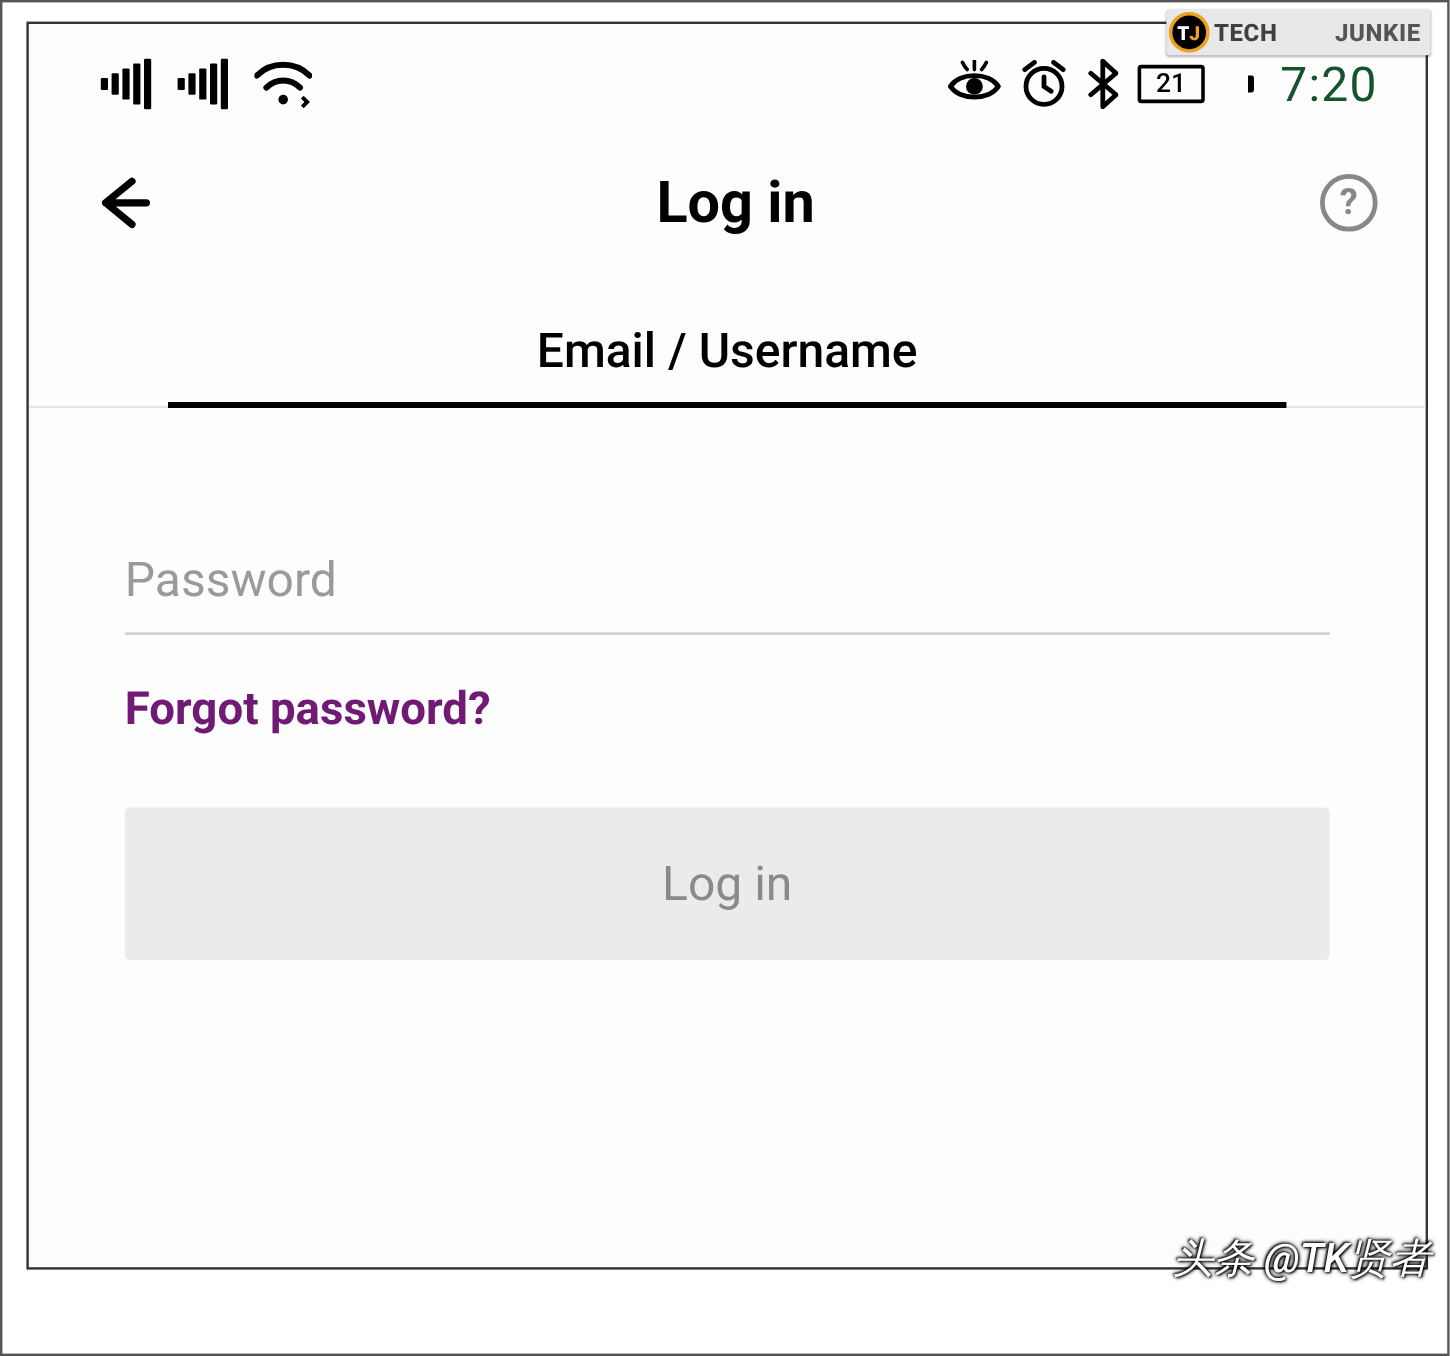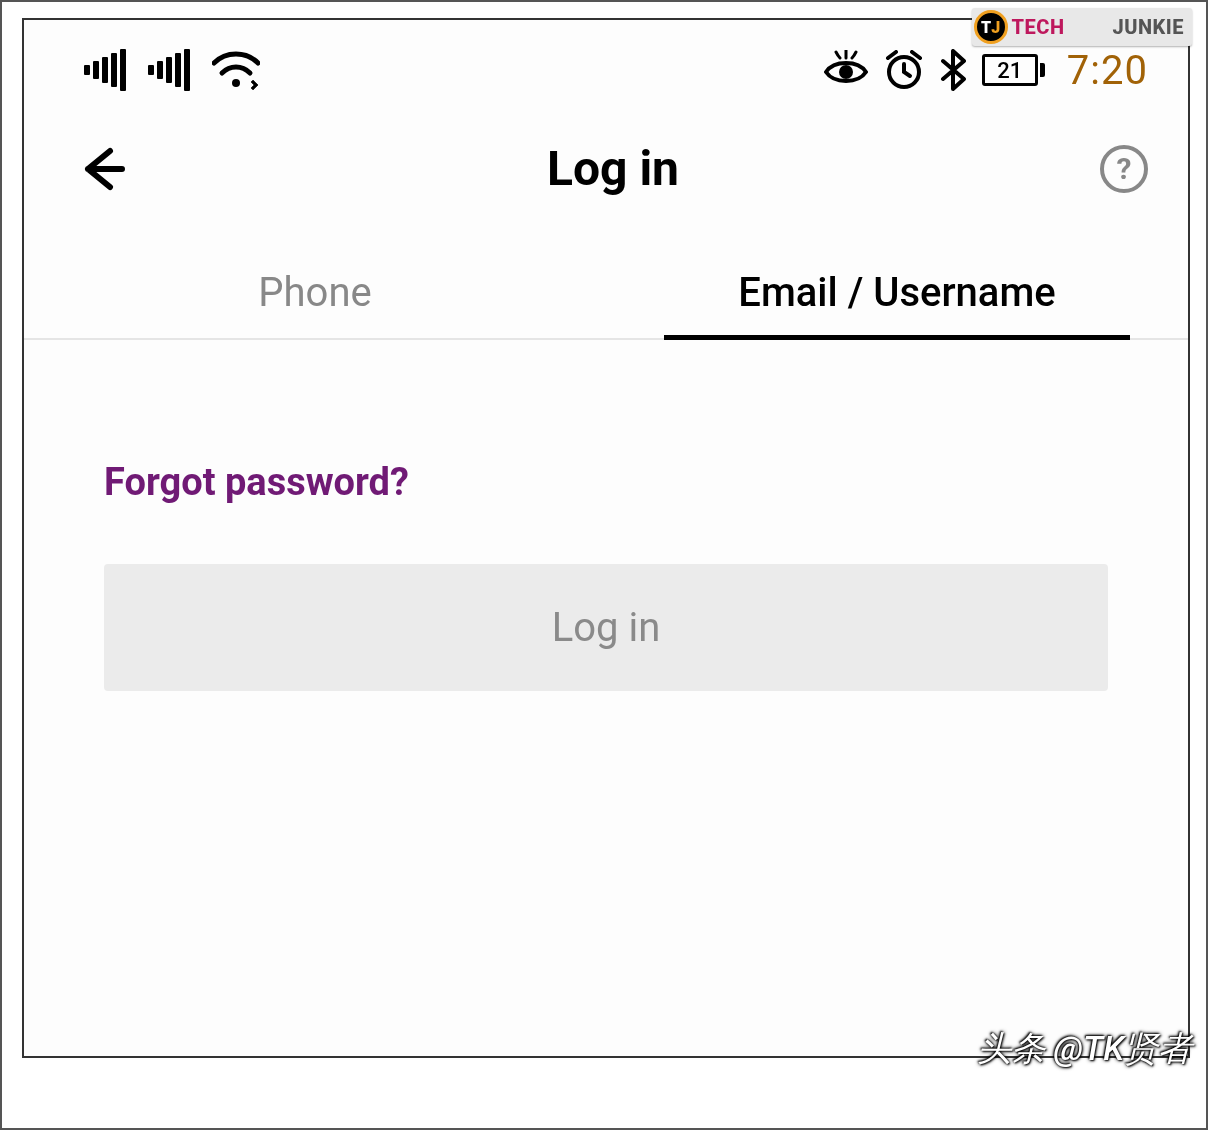--- a/index.html
+++ b/index.html
@@ -51,20 +51,21 @@
     .signal-bars span {
       width: 6px;
       background: #000;
       border-radius: 1px;
     }
     .wifi-icon svg { display: block; }
     .status-icon { display: flex; align-items: center; }
     .battery-box {
       display: flex;
       align-items: center;
+      gap: 34px;
     }
     .battery-rect {
       border: 3px solid #000;
       width: 56px;
       height: 32px;
       display: flex;
       align-items: center;
       justify-content: center;
       font-size: 22px;
       font-weight: 500;
@@ -74,21 +75,21 @@
       width: 5px;
       height: 14px;
       background: #000;
       margin-left: 2px;
       border-radius: 0 2px 2px 0;
     }
     .clock {
       font-size: 40px;
       font-weight: 400;
       margin-left: 6px;
-      color: #a16207;
+      color: #14532d;
       letter-spacing: 1px;
     }
     
     .nav-header {
       display: flex;
       align-items: center;
       justify-content: space-between;
       padding: 30px 40px 10px 50px;
     }
     .back-arrow svg { display:block; }
@@ -194,21 +195,21 @@
       align-items: center;
       justify-content: center;
       font-size: 16px;
       font-weight: 900;
       border: 3px solid #f0a020;
       margin-right: 4px;
     }
     .tj-logo .t { color:#fff; }
     .tj-logo .j { color:#f0a020; }
     .tj-text { font-size: 20px; font-weight: 800; letter-spacing: 0.5px; }
-    .tj-text .tech { color: #be185d; }
+    .tj-text .tech { color: #404040; }
     .tj-text .junkie { color: #555; padding-left: 48px; }
     .watermark {
       position: absolute;
       bottom: 56px;
       right: 14px;
       font-size: 34px;
       color: #fff;
       text-shadow: 0 0 4px #000, 1px 1px 2px #000, -1px -1px 2px #000;
       font-weight: 500;
       z-index: 10;
@@ -290,29 +291,29 @@
         <path d="M36 8 L14 26 L36 44 M14 26 L48 26" stroke="#000" stroke-width="6" fill="none" stroke-linecap="round" stroke-linejoin="round"></path>
       </svg>
     </div>
     <div class="page-title">Log in</div>
     <div class="help-circle">
       <span>?</span>
     </div>
   </div>
 
   <div class="tabs">
-    <div class="tab">
-      <span>Phone</span>
-    </div>
     <div class="tab active">
       <span>Email / Username</span>
     </div>
   </div>
 
   <div class="form-area">
+    <div class="input-wrap pw">
+      <input class="text-input" type="password" placeholder="Password" style="">
+    </div>
     <div class="forgot-link">
       <span>Forgot password?</span>
     </div>
     <button class="login-btn">
       <span>Log in</span>
     </button>
   </div>
 
 </div>
 

